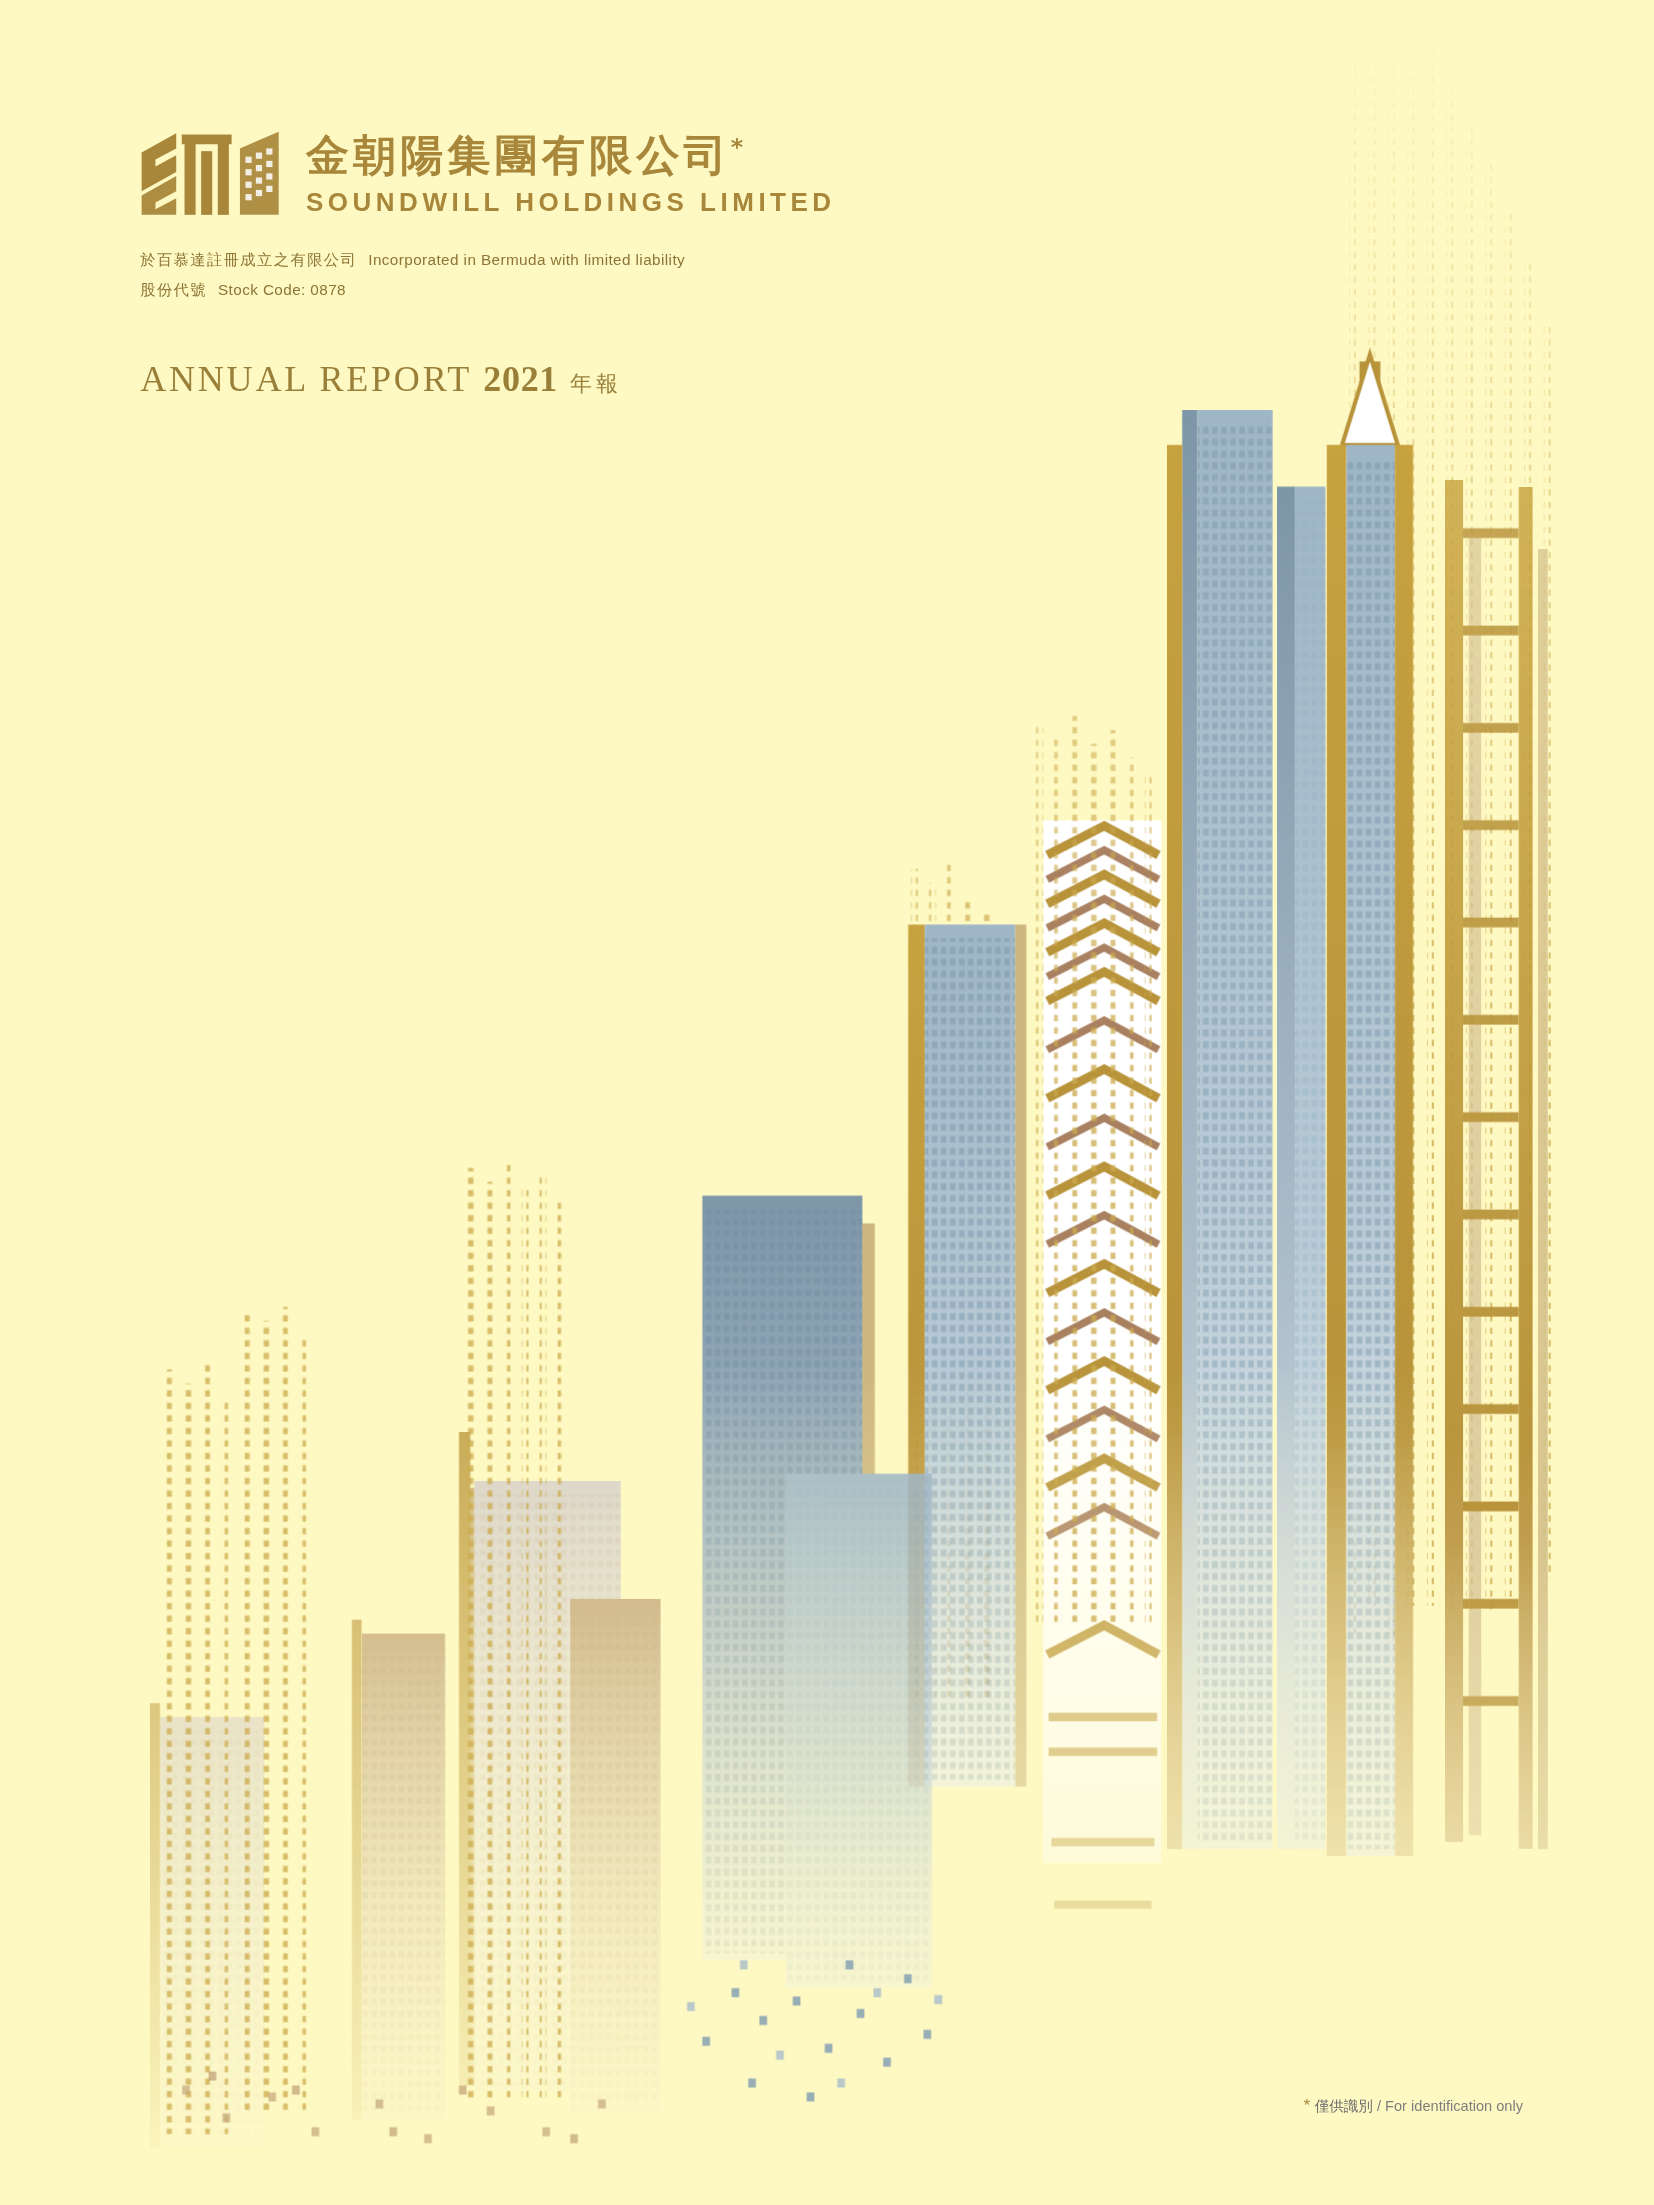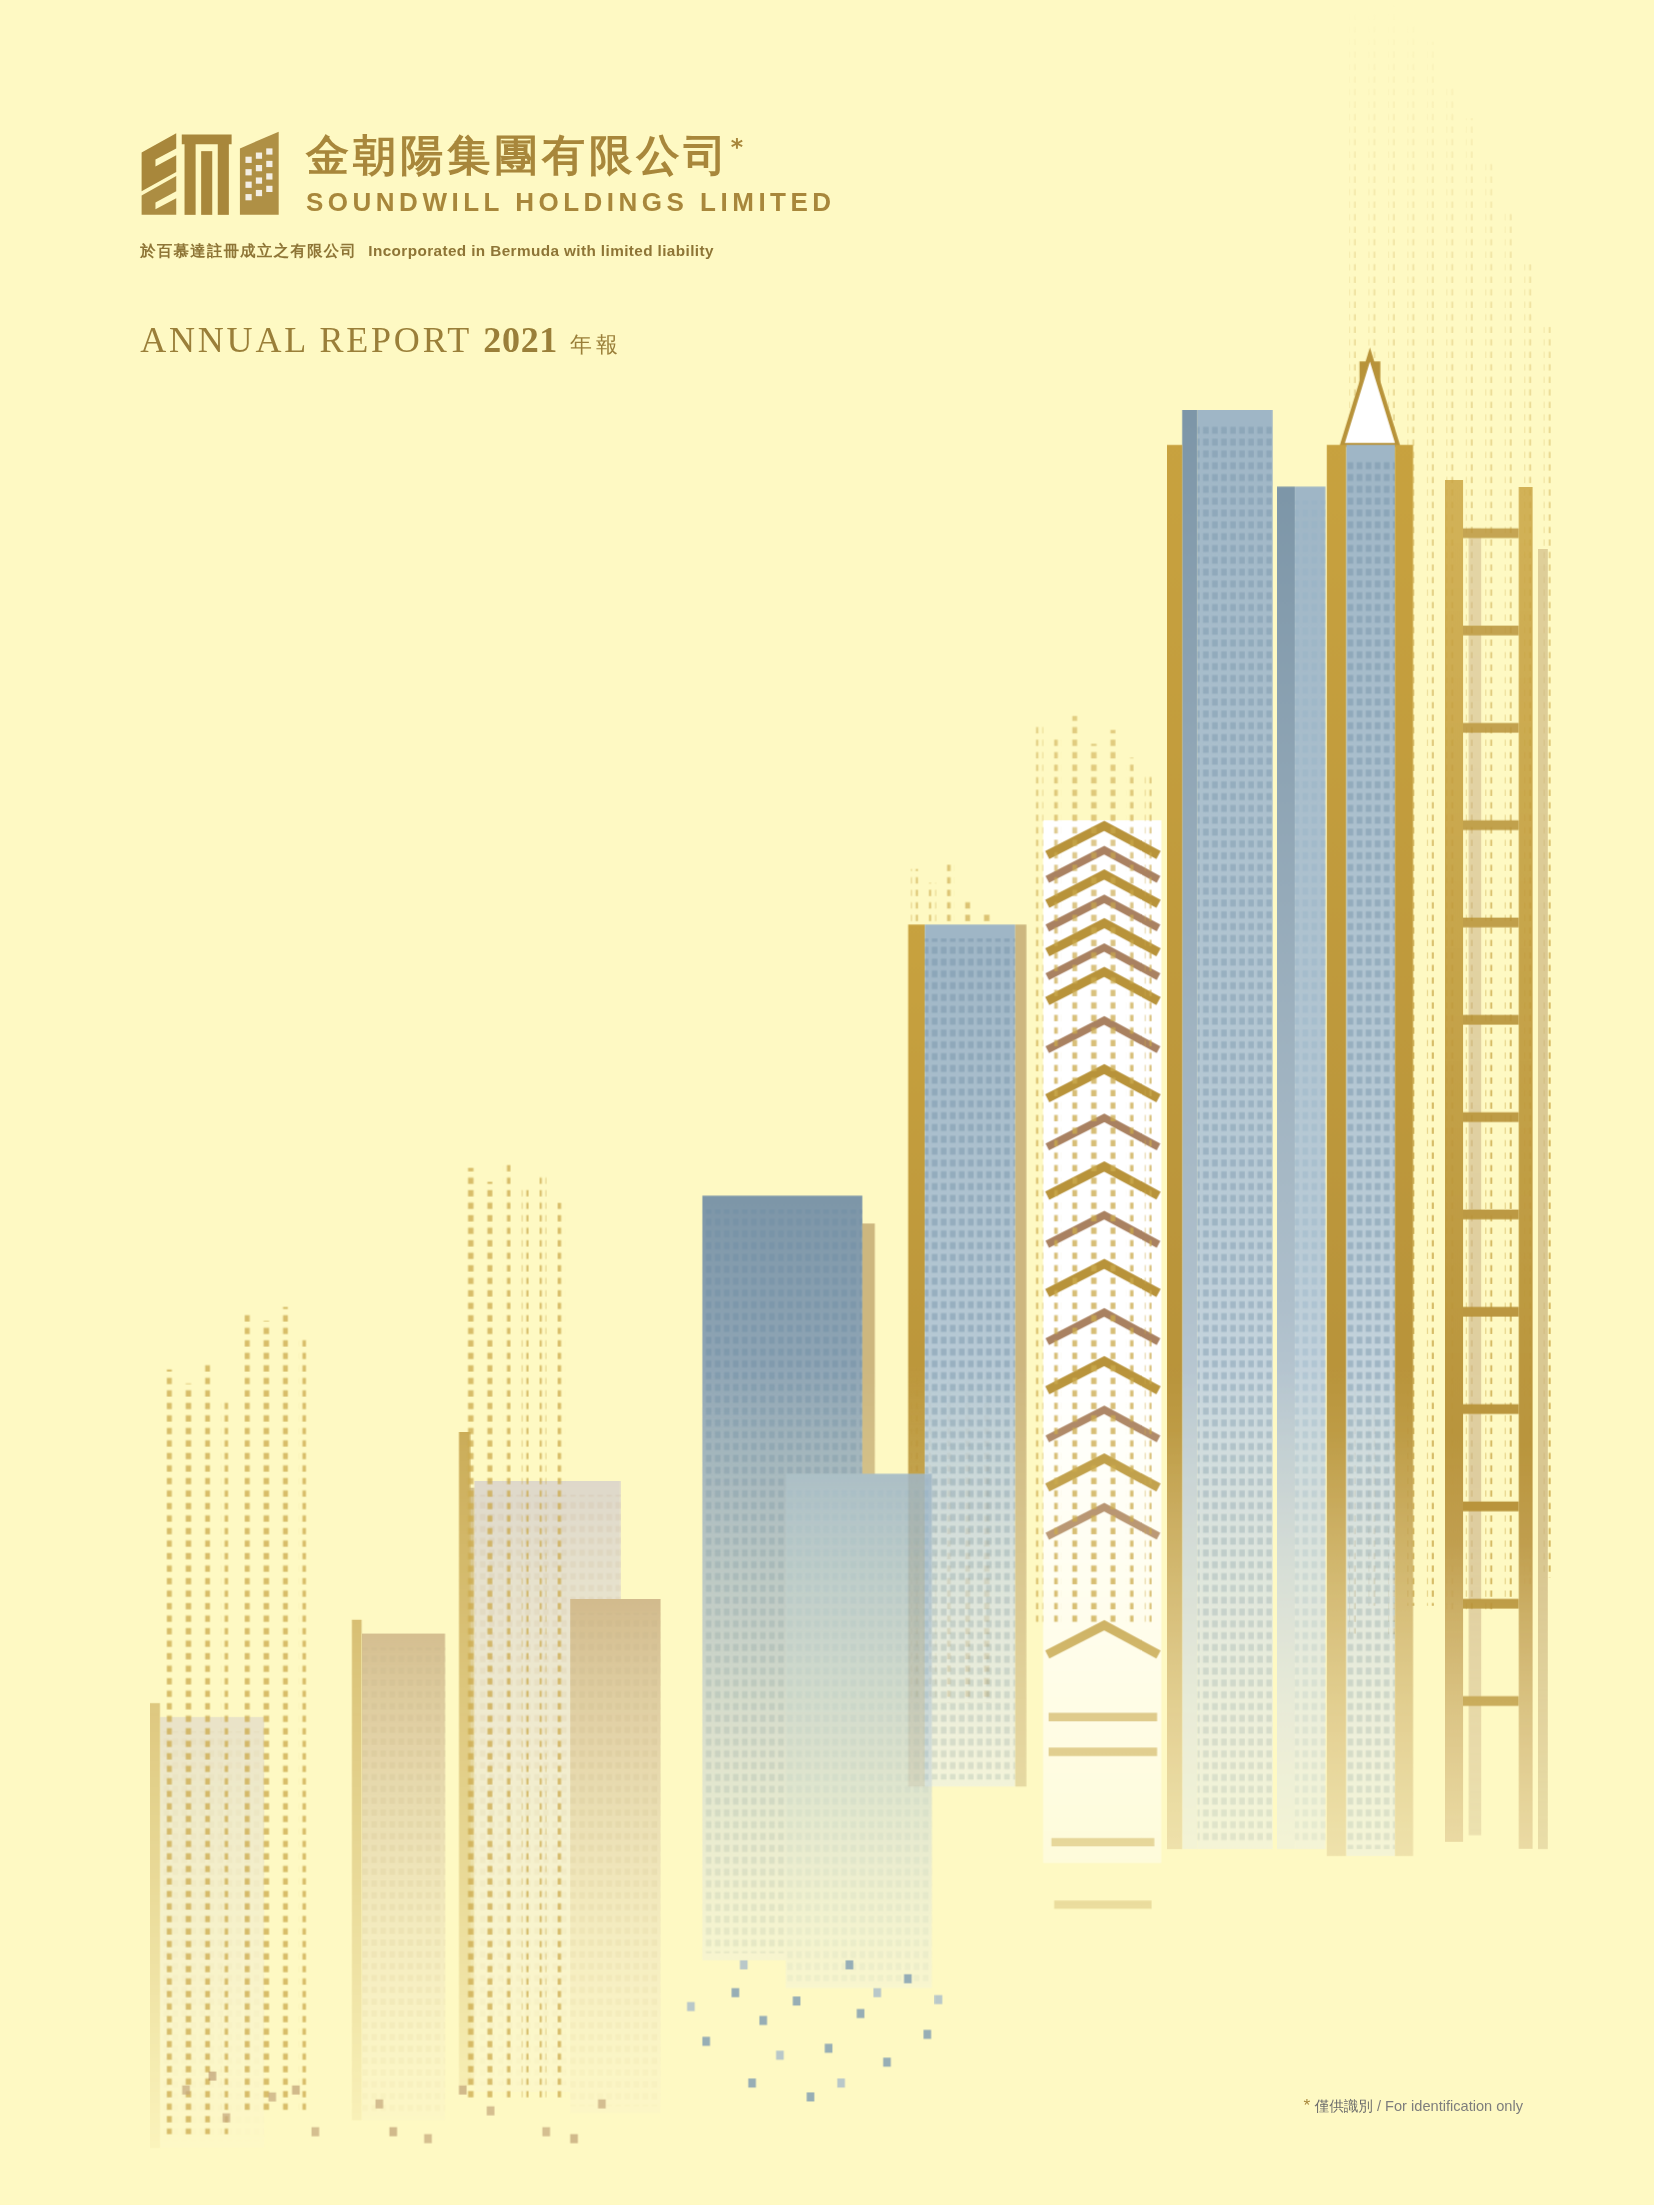--- a/index.html
+++ b/index.html
@@ -65,23 +65,22 @@
     font-family: "Liberation Sans", sans-serif;
     font-size: 26px;
     font-weight: 700;
     letter-spacing: 4.5px;
     color: #a8873b;
     margin-top: 8.3px;
     white-space: nowrap;
   }
 
   .sub-lines {
-    margin-top: 17px;
+    margin-top: 26px;
     margin-left: 4.2px;
-    font-weight: bold;
   }
   .sub-line {
     font-size: 15.3px;
     color: #8e7536;
     letter-spacing: 0.4px;
     line-height: 1.9;
     white-space: nowrap;
   }
   .sub-line .cn {
     font-family: "DejaVu Sans", sans-serif;
@@ -468,20 +467,23 @@
           <span>金朝陽集團有限公司</span><span class="asterisk">*</span>
         </div>
         <div class="name-en">SOUNDWILL HOLDINGS LIMITED</div>
       </div>
     </div>
 
     <div class="sub-lines">
       <div class="sub-line">
         <span class="cn">於百慕達註冊成立之有限公司</span><span class="gap"></span><span>Incorporated in Bermuda with limited liability</span>
       </div>
+      <div class="sub-line">
+        <span class="cn">股份代號</span><span class="gap"></span><span>Stock Code: 0878</span>
+      </div>
     </div>
 
     <div class="report-title">
       <span>ANNUAL REPORT</span>
       <span class="year">2021</span>
       <span class="cn">年報</span>
     </div>
   </div>
 
   <div class="footnote">

